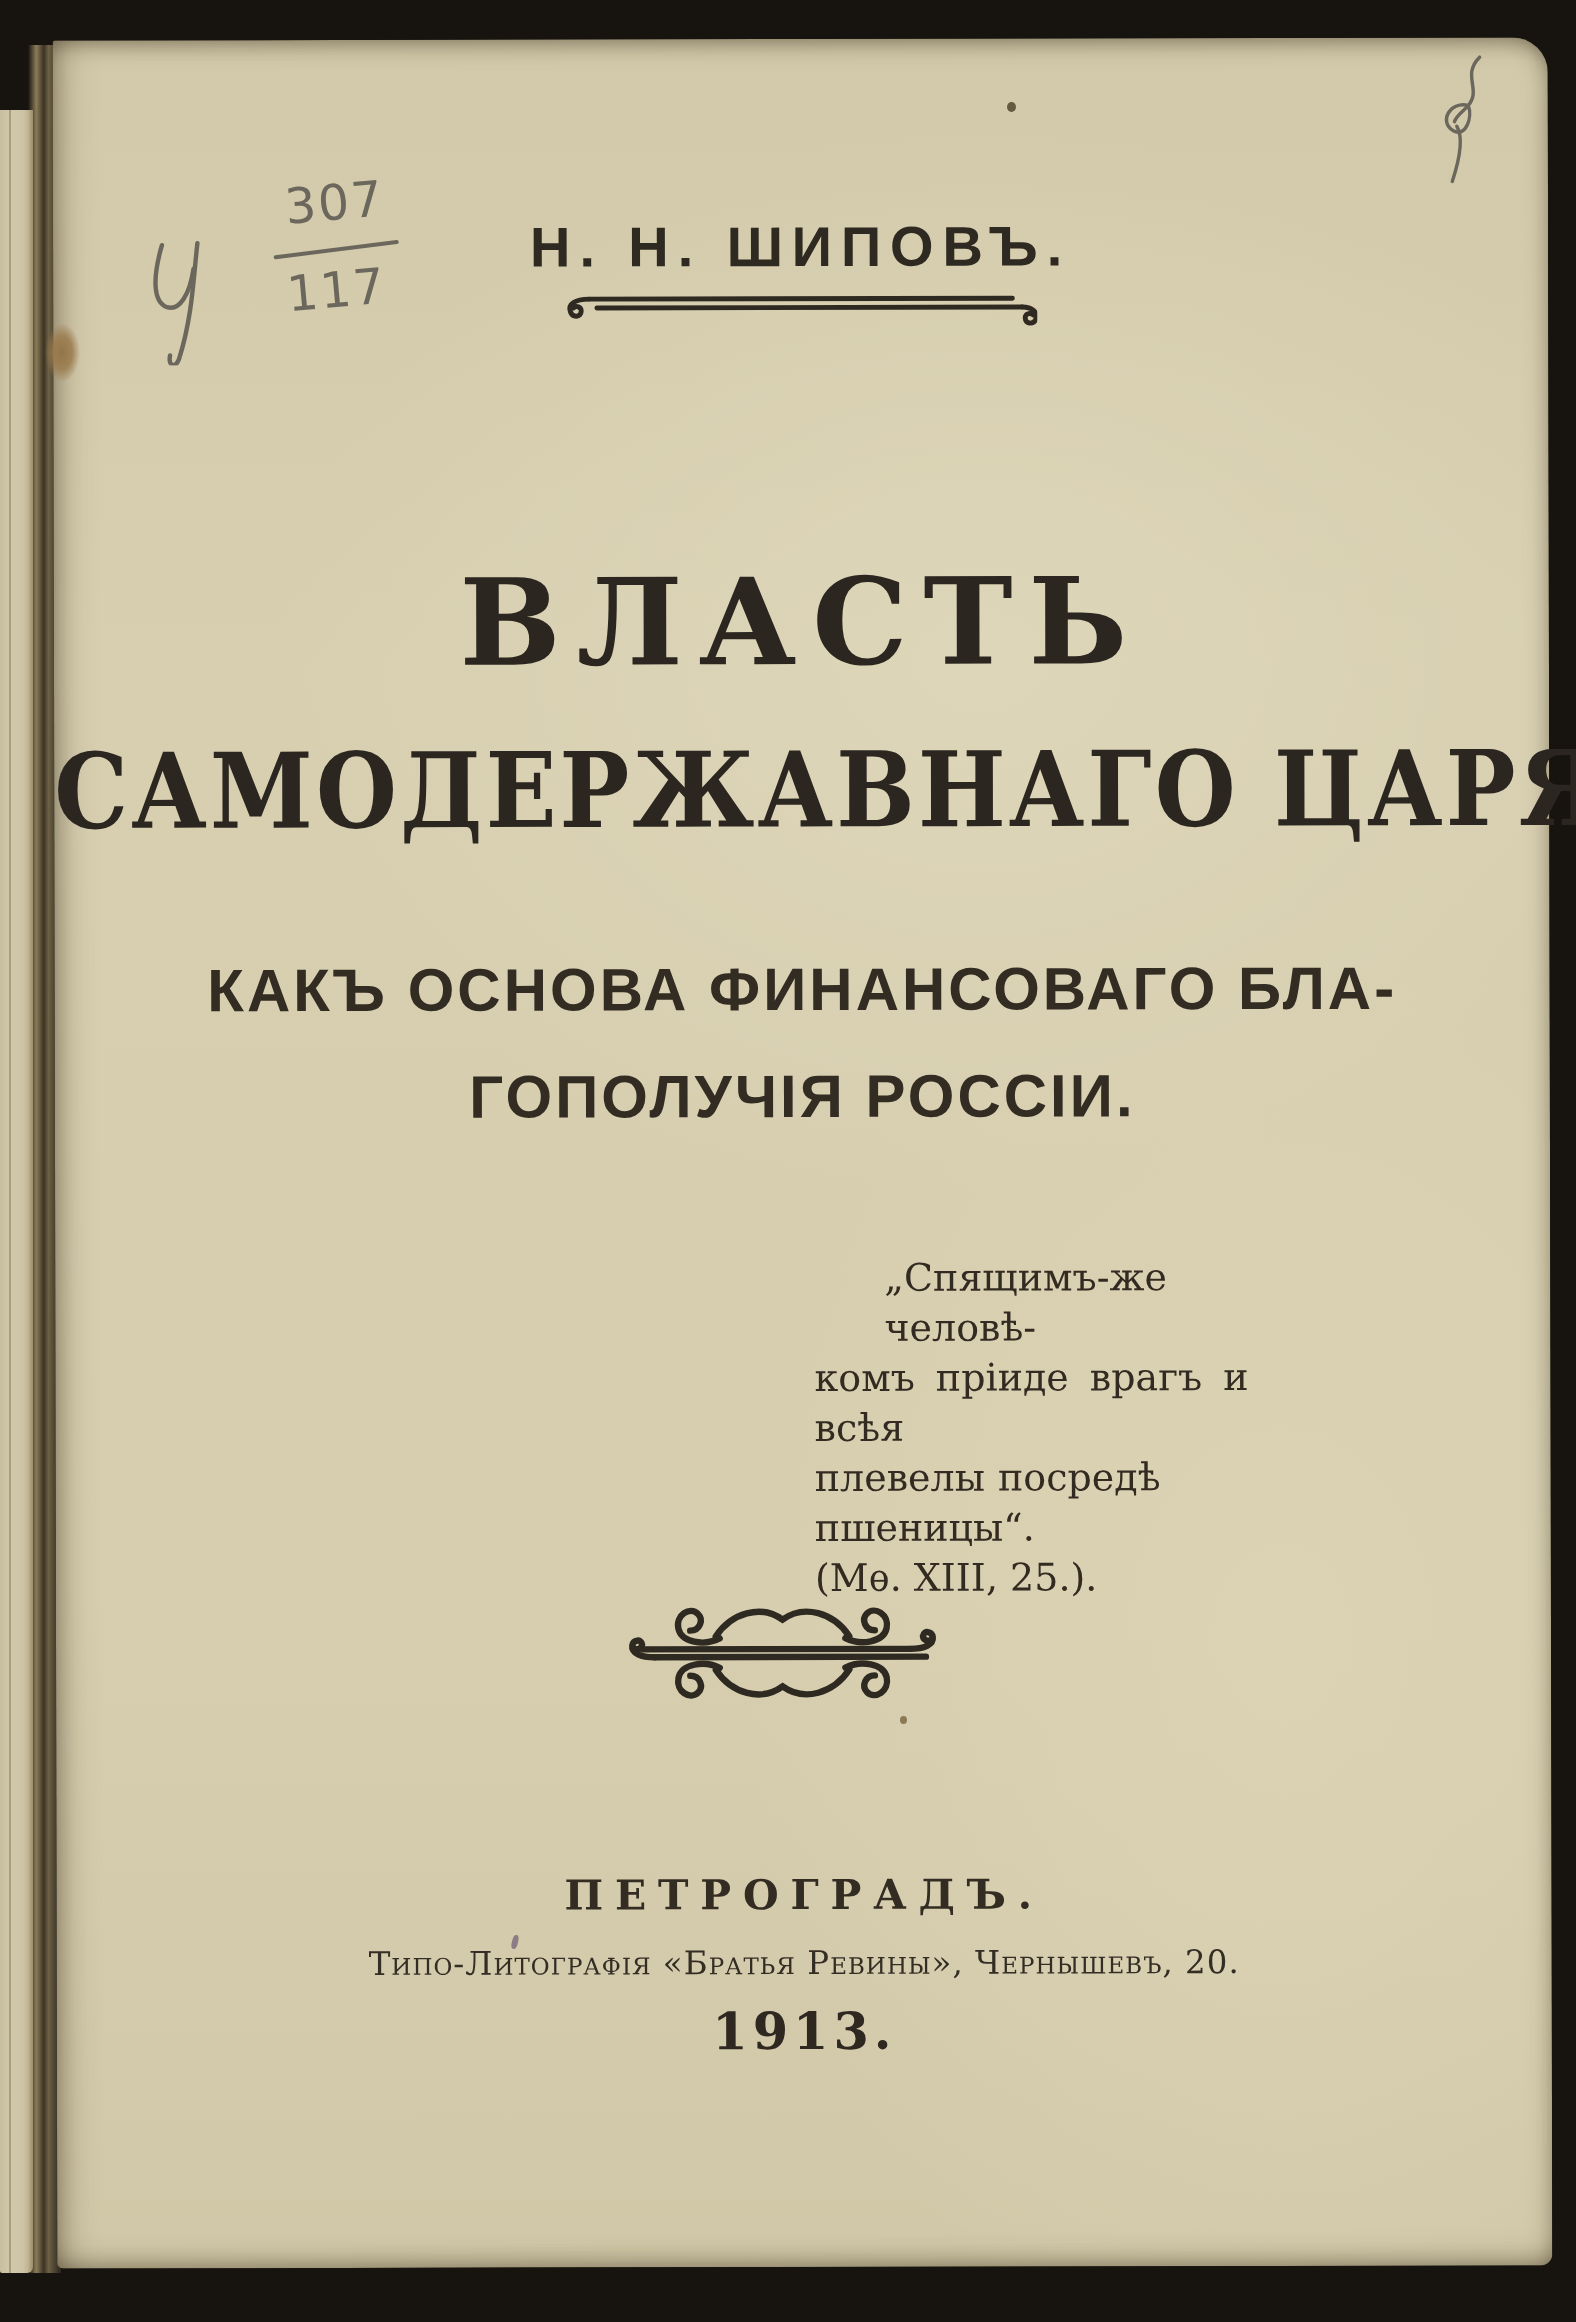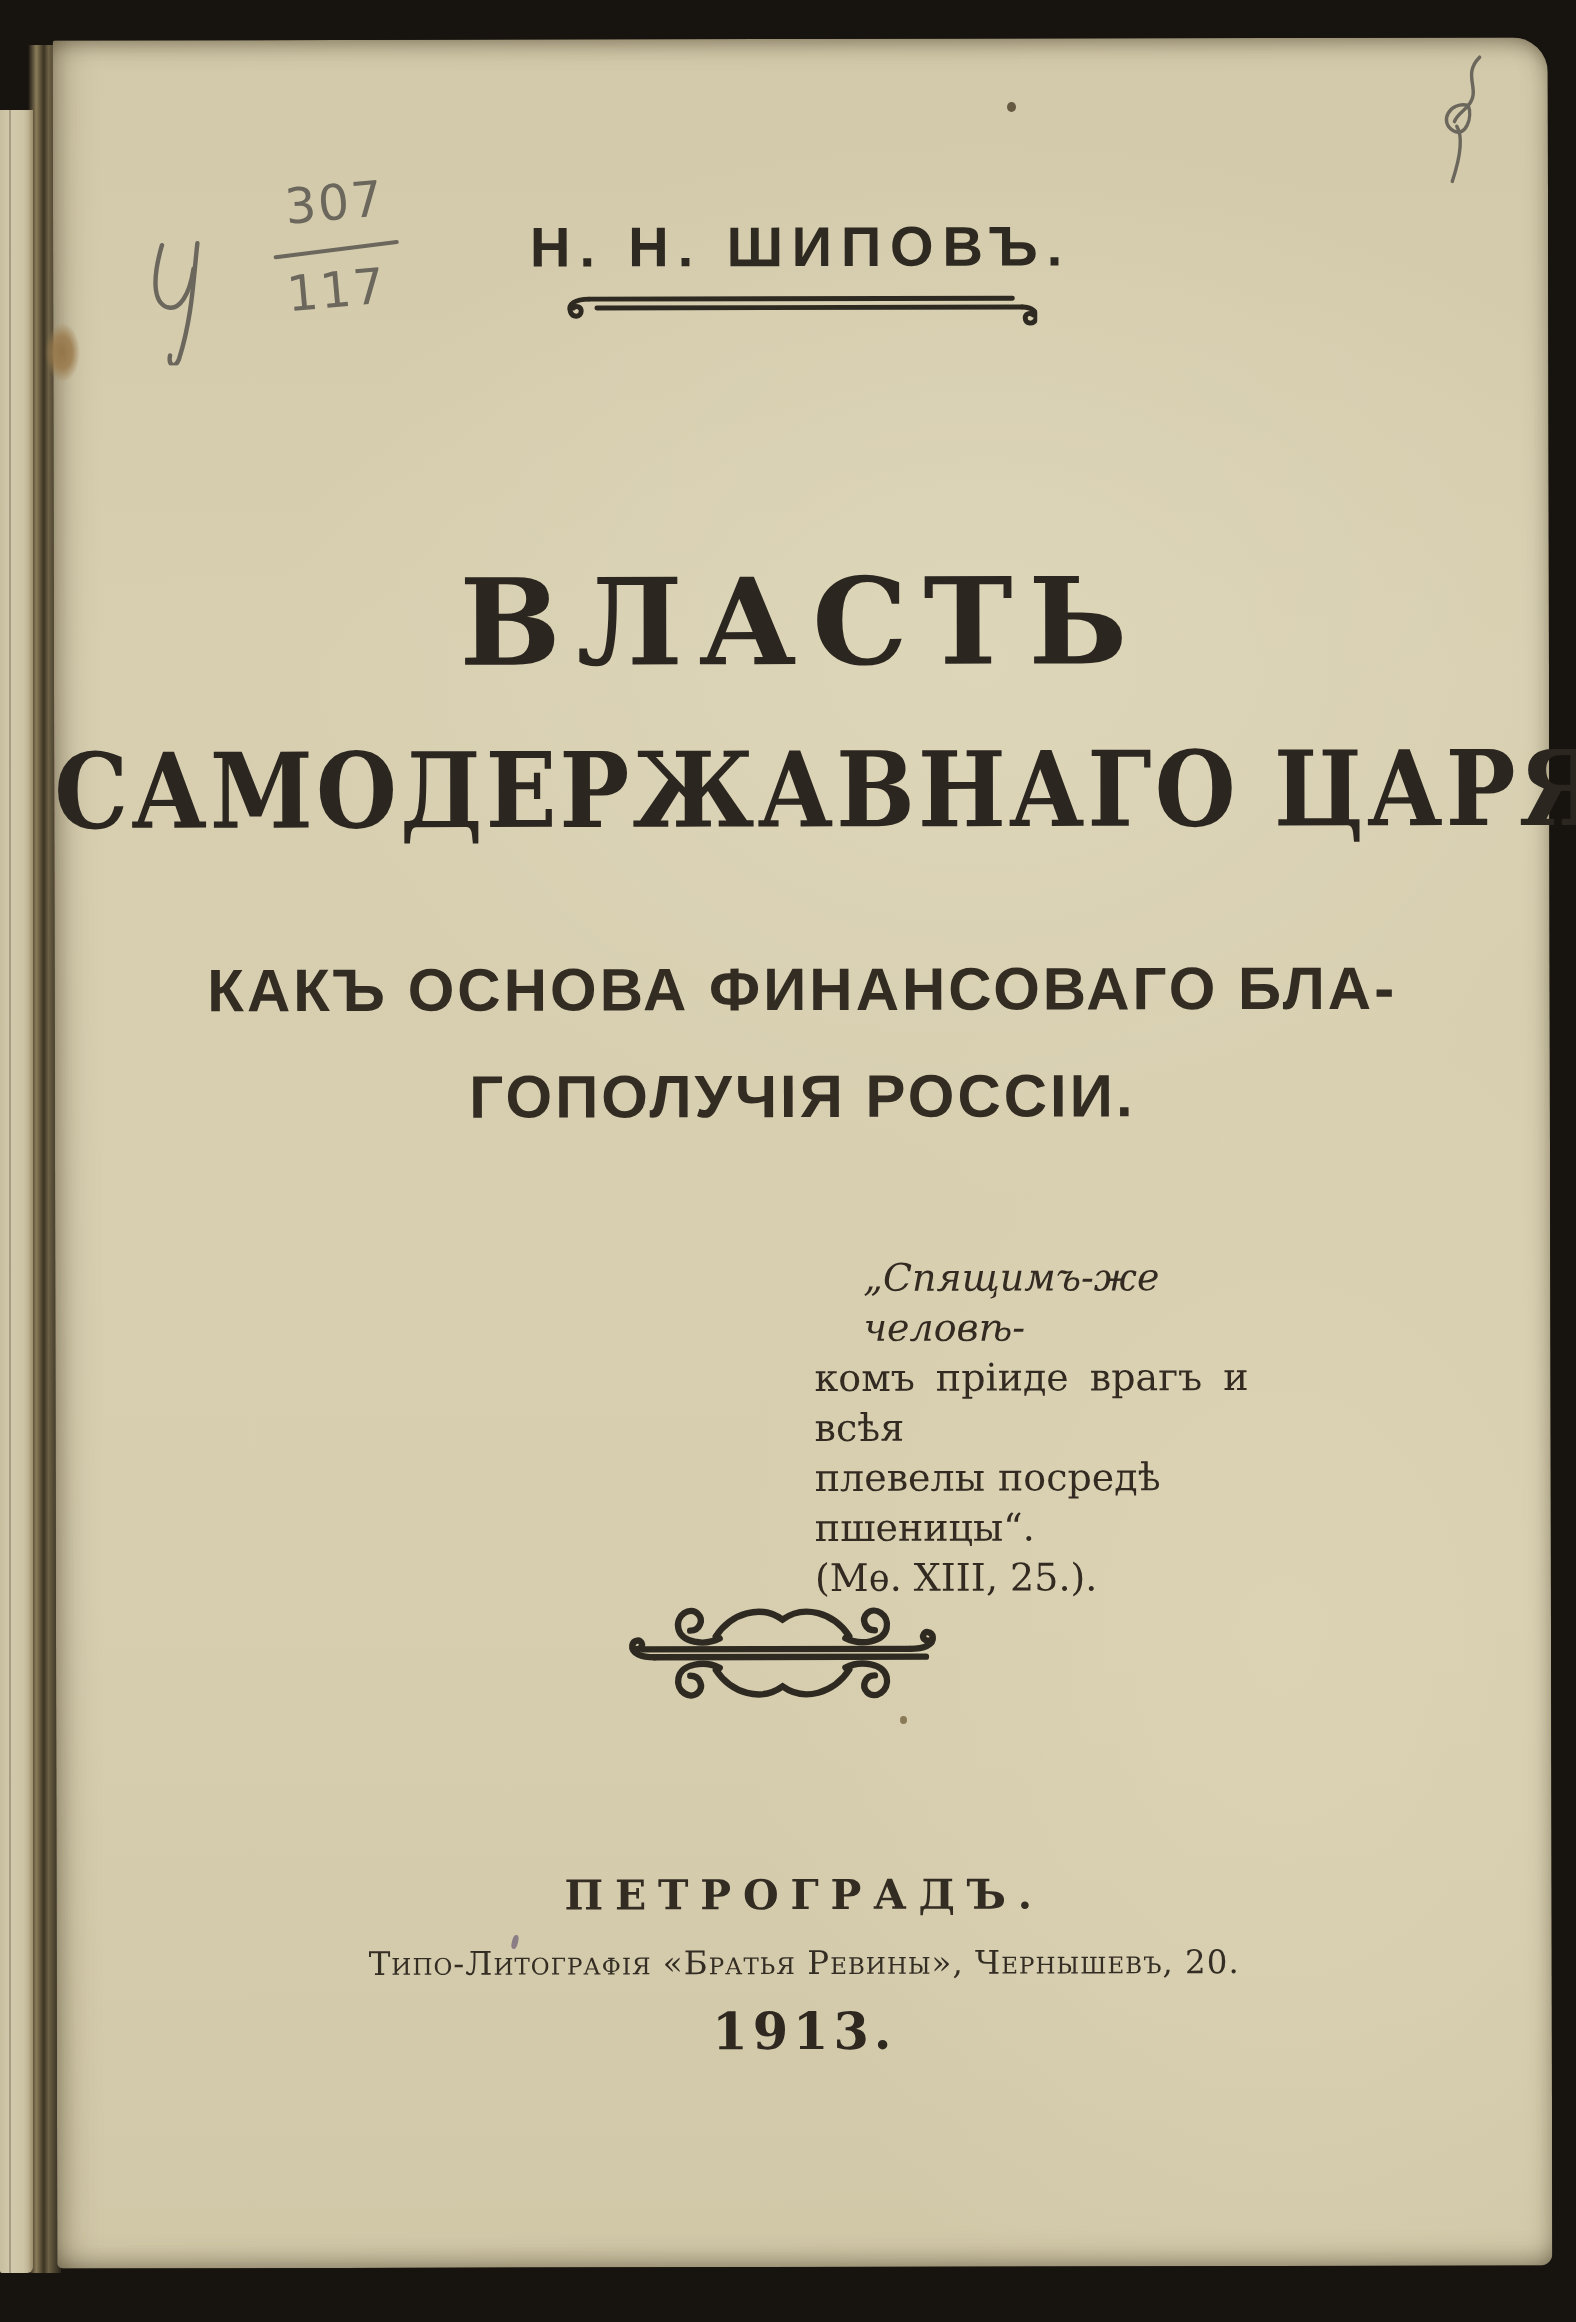--- a/index.html
+++ b/index.html
@@ -46,21 +46,21 @@
     font-weight:700;font-size:93px;letter-spacing:3px;color:#2b2620;white-space:nowrap;
     transform:scaleY(1.12);transform-origin:top center;}
   .subtitle{left:0;width:100%;text-align:center;font-family:"Liberation Sans",sans-serif;
     font-weight:700;font-size:60px;letter-spacing:3px;color:#332c23;white-space:nowrap;}
   .subtitle.l1{top:916px;}
   .subtitle.l2{top:1023px;}
   
   .epigraph{left:759px;top:1214px;width:483px;font-family:"DejaVu Serif",serif;
     font-size:38px;line-height:50px;color:#332b21;}
   .epigraph div{position:static;}
-  .ep1{margin-left:49px;word-spacing:7.9px;font-style:italic;}
+  .ep1{margin-left:70px;word-spacing:7.9px;}
   .ep2{word-spacing:8.9px;}
   .ep3{word-spacing:1px;}
   
   .ornament{left:569px;top:1558px;width:315px;height:110px;}
   
   .imprint-city{left:0;top:1832px;width:100%;text-align:center;font-family:"DejaVu Serif",serif;
     font-weight:700;font-size:41px;letter-spacing:11.8px;color:#332c23;}
   .imprint-printer{left:0;top:1905px;width:100%;text-align:center;font-family:"DejaVu Serif",serif;
     font-size:32.5px;letter-spacing:1px;font-variant-caps:small-caps;color:#342d24;}
   .imprint-year{left:0;top:1962px;width:100%;text-align:center;font-family:"DejaVu Serif",serif;

